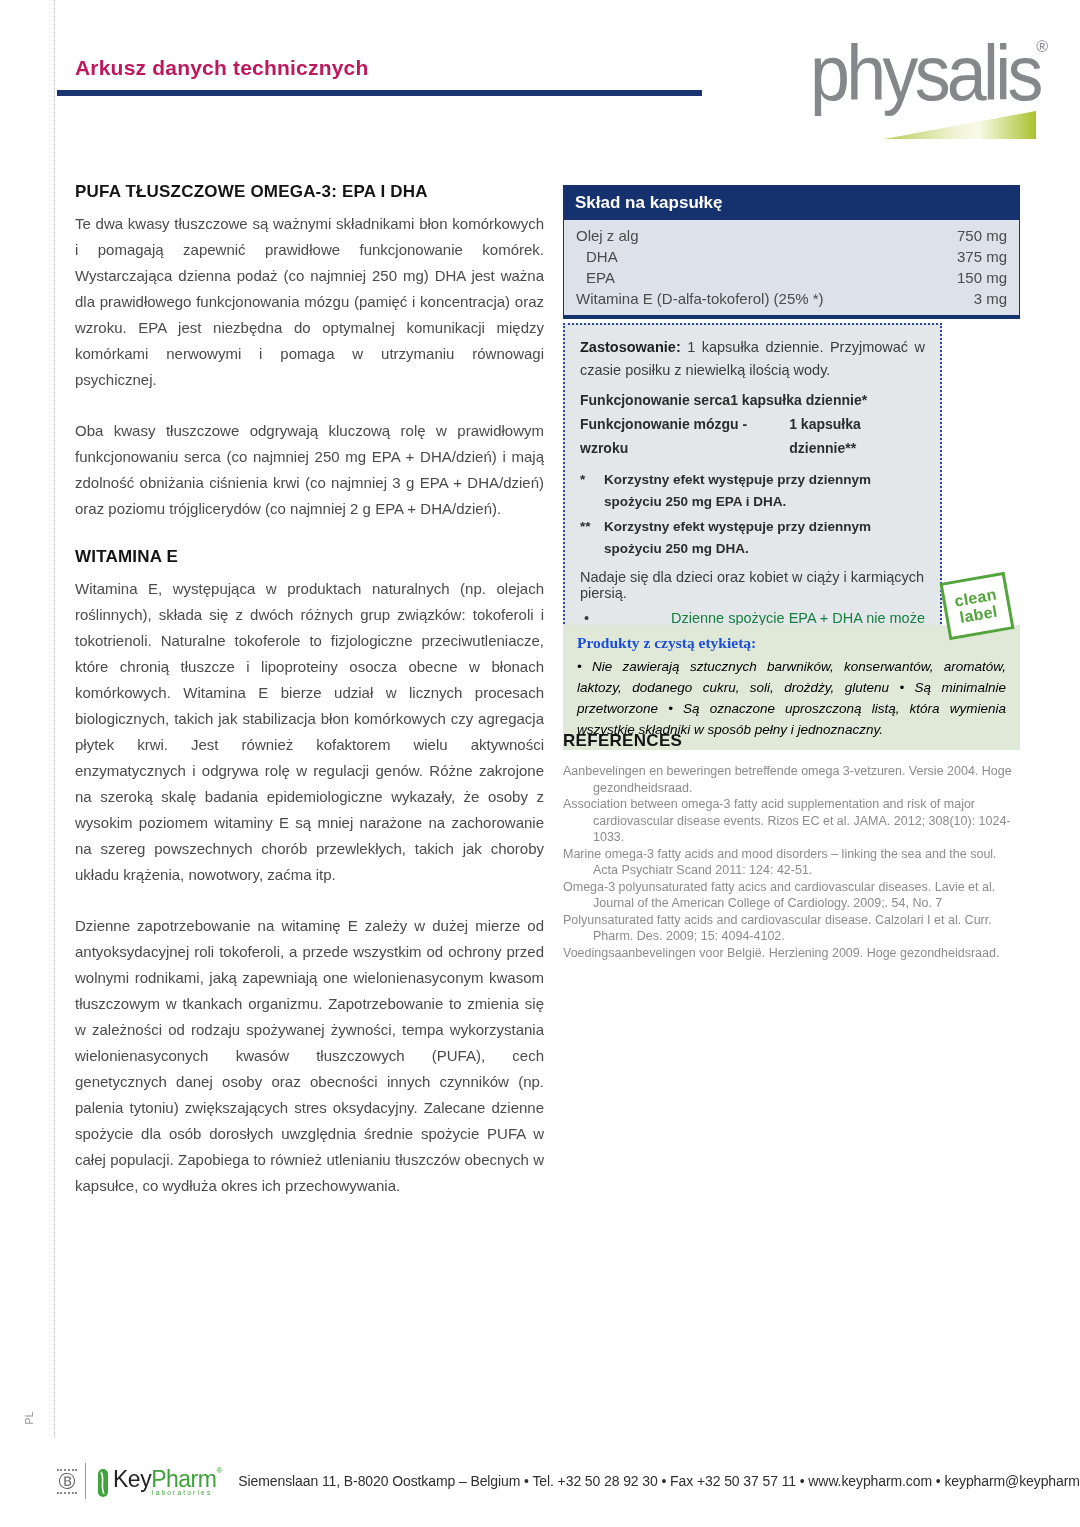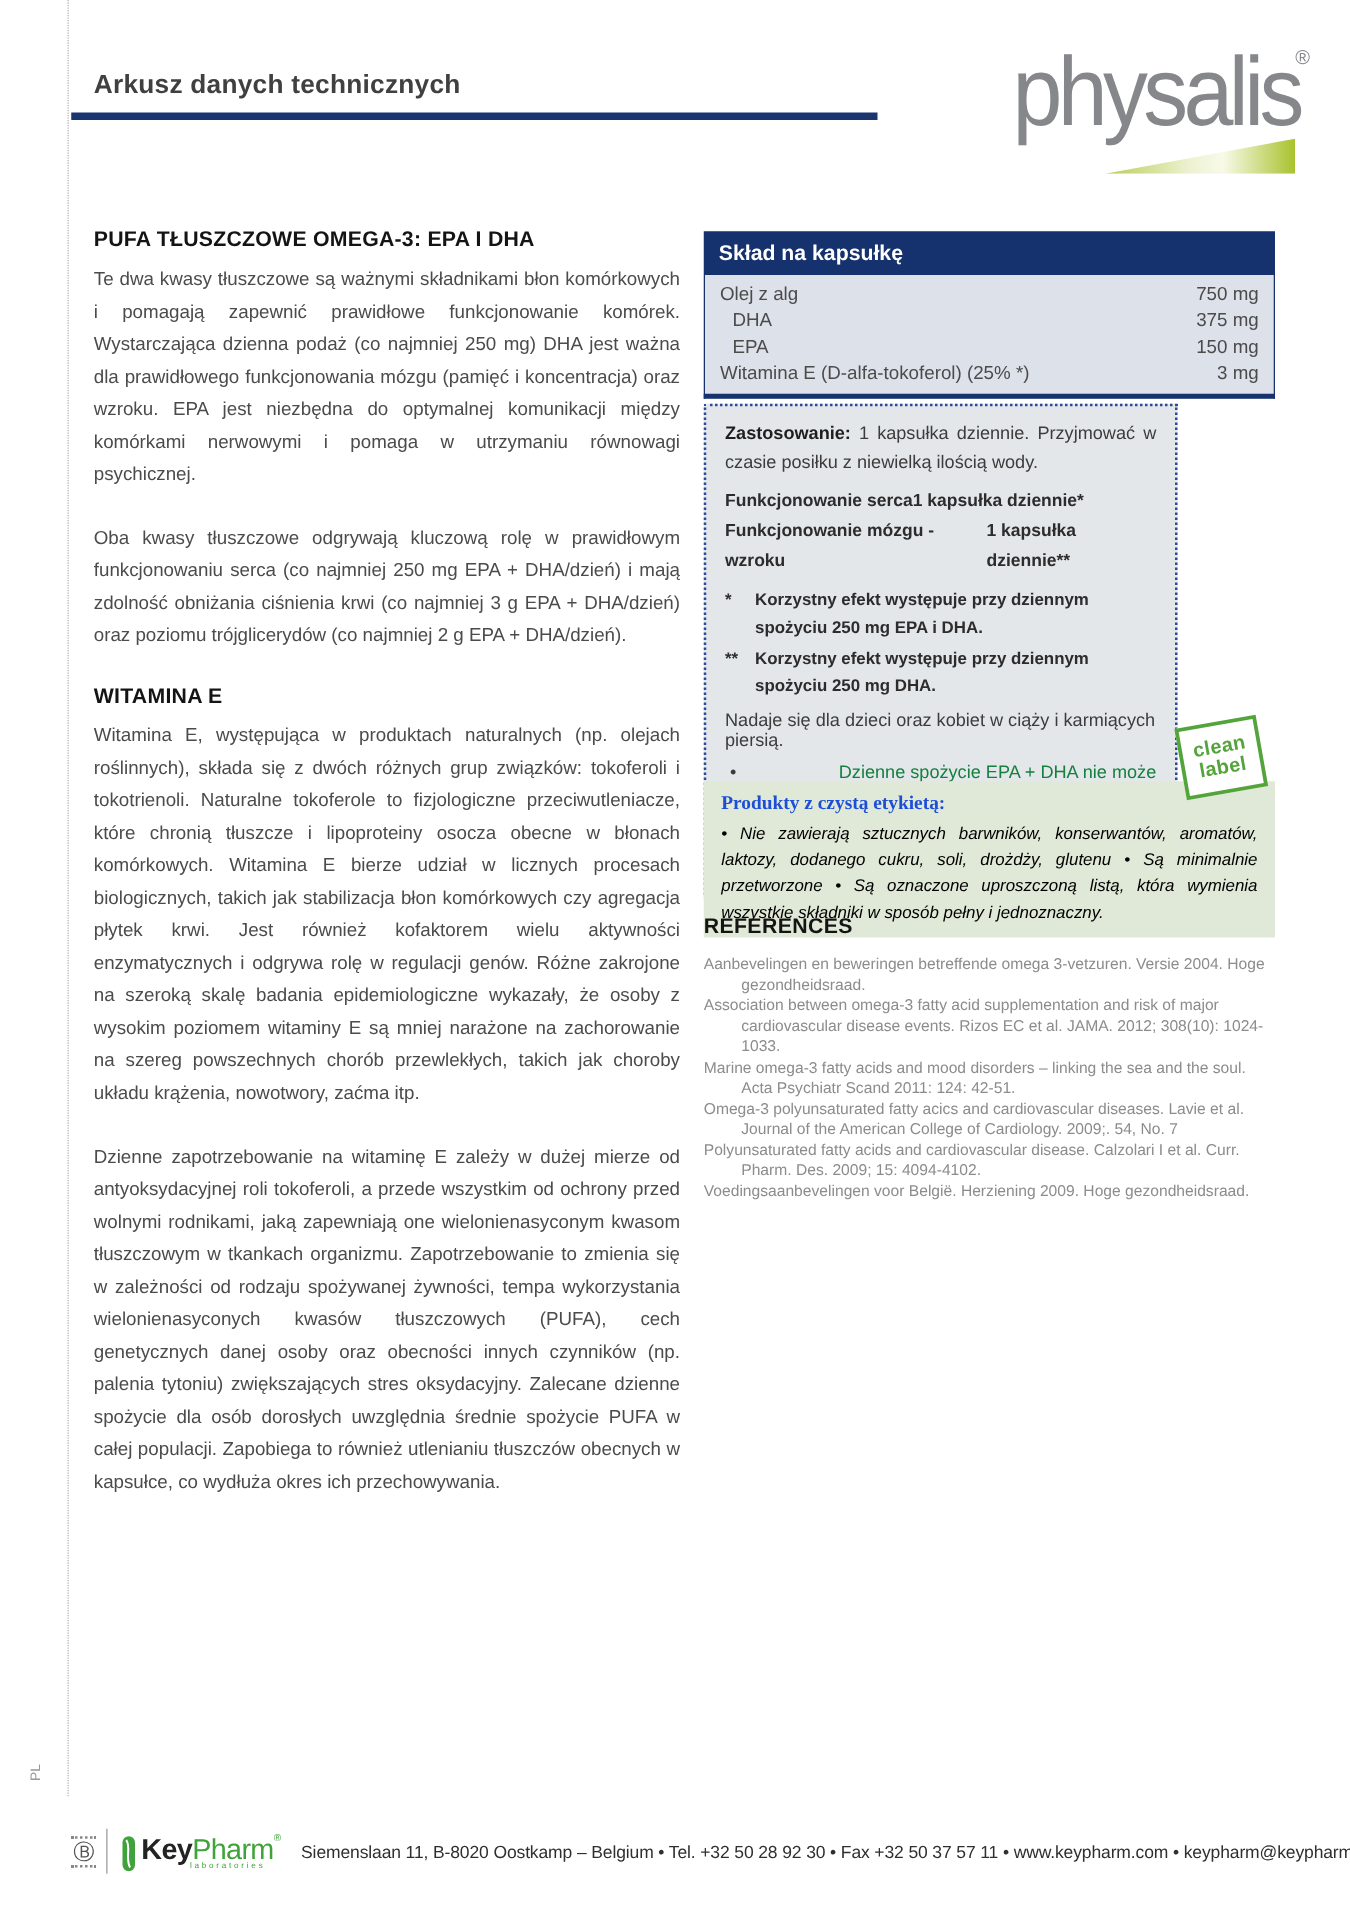--- a/index.html
+++ b/index.html
@@ -16,21 +16,21 @@
     border-left:1px dotted #b3b3b3;
   }
   .lang-tag{
     position:absolute;left:22px;top:1412px;
     font-size:11px;color:#9a9a9a;
     transform:rotate(-90deg);
   }
   
   .doc-title{
     position:absolute;left:75px;top:56px;
-    font-size:21px;font-weight:bold;color:#404040;letter-spacing:0.2px;
+    font-size:21px;font-weight:bold;color:#be185d;letter-spacing:0.2px;
   }
   .title-rule{
     position:absolute;left:57px;top:90px;width:645px;height:6px;
     background:#1a356f;
   }
   .logo{
     position:absolute;left:810px;top:34px;width:240px;height:108px;
   }
   .logo-text{
     font-size:78px;font-weight:500;color:#85878a;letter-spacing:-4px;
@@ -118,21 +118,21 @@
     display:flex;align-items:center;
   }
   .cert{
     display:flex;flex-direction:column;align-items:center;width:30px;color:#555;
   }
   .cert .bar{width:20px;border-top:2px dotted #888;margin:2px 0;}
   .cert .glyph{font-size:17px;line-height:17px;}
   .foot-div{height:36px;border-left:1px solid #9a9a9a;margin:0 10px 0 8px;}
   .brand{position:relative;display:flex;align-items:flex-start;padding-top:2px;}
   .brand .capsule{margin-right:3px;margin-top:2px;}
-  .brand .key{font-size:23px;font-weight:bold;color:#232323;letter-spacing:-0.5px;}
+  .brand .key{font-size:23px;font-weight:normal;color:#232323;letter-spacing:-0.5px;}
   .brand .pharm{font-size:23px;color:#3fa23a;letter-spacing:-0.5px;}
   .brand .breg{font-size:8px;color:#3fa23a;vertical-align:top;line-height:10px;}
   .brand .sub{
     position:absolute;left:56px;top:25px;
     font-size:6.5px;letter-spacing:2.2px;color:#3fa23a;
   }
   .address{margin-left:16px;font-size:14px;color:#2f2f2f;letter-spacing:-0.1px;white-space:nowrap;}
 </style>
 </head>
 <body>

